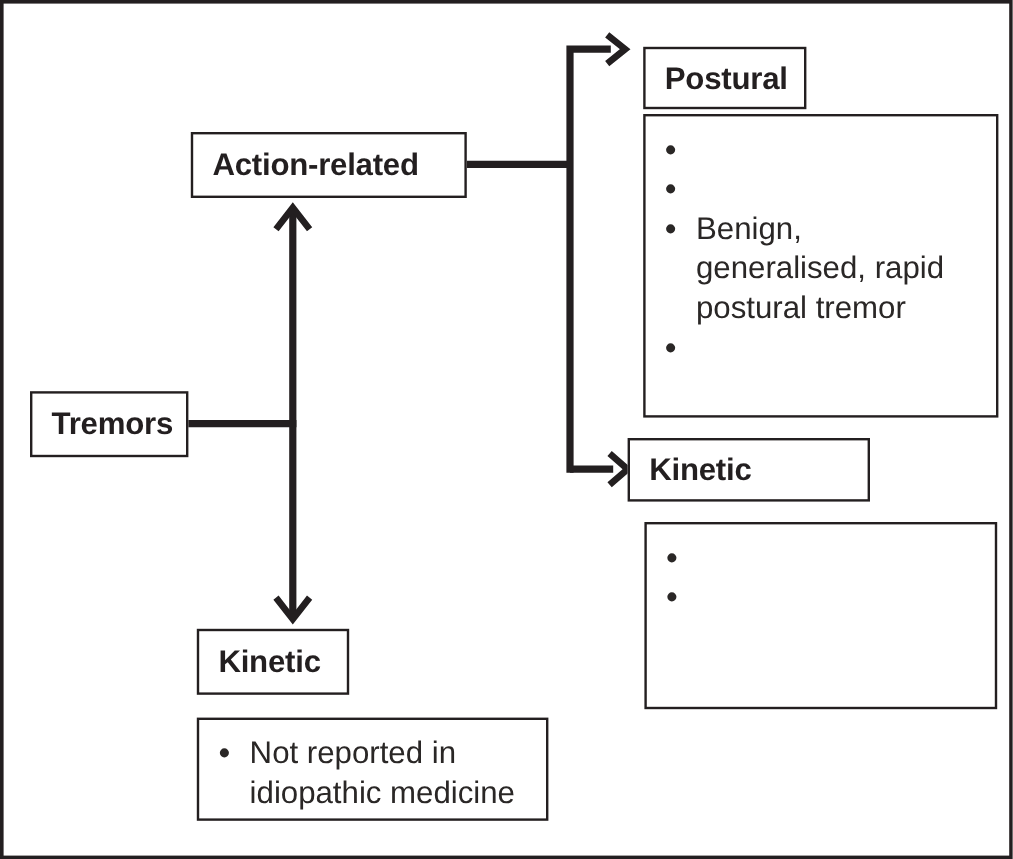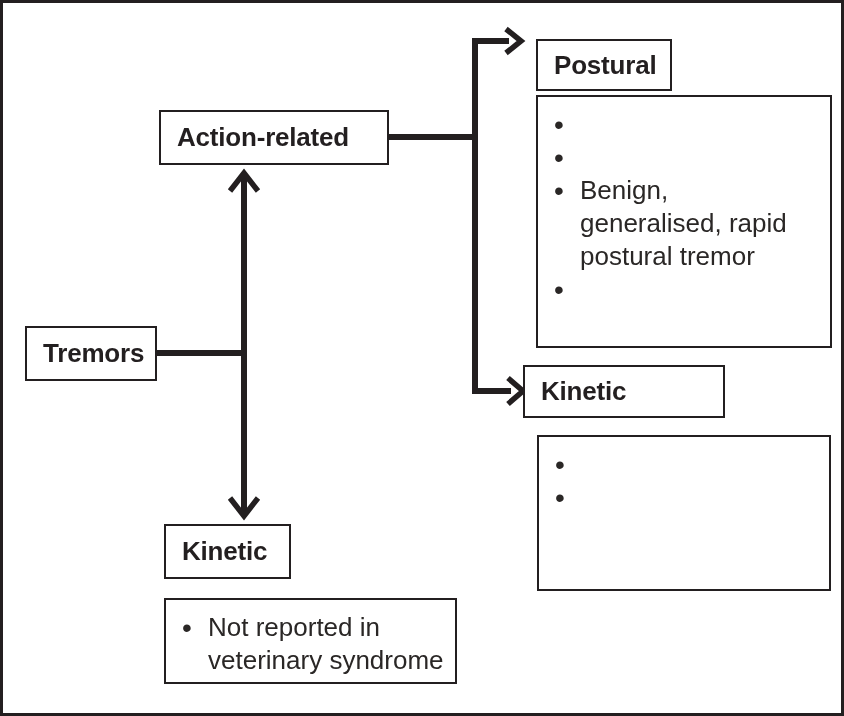--- a/index.html
+++ b/index.html
@@ -146,18 +146,18 @@
       <li>
         <span class="bullet">•</span>
       </li>
     </ul>
   </div>
 
   <div class="listbox list-resting w240">
     <ul>
       <li>
         <span class="bullet">•</span>
-        <span class="li-text">Not reported in veterinary syndrome</span>
+        <span class="li-text">Not reported in idiopathic medicine</span>
       </li>
     </ul>
   </div>
 
 </div>
 
 </body></html>

